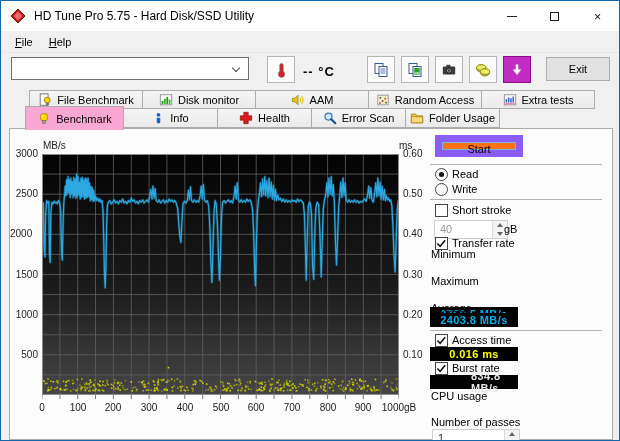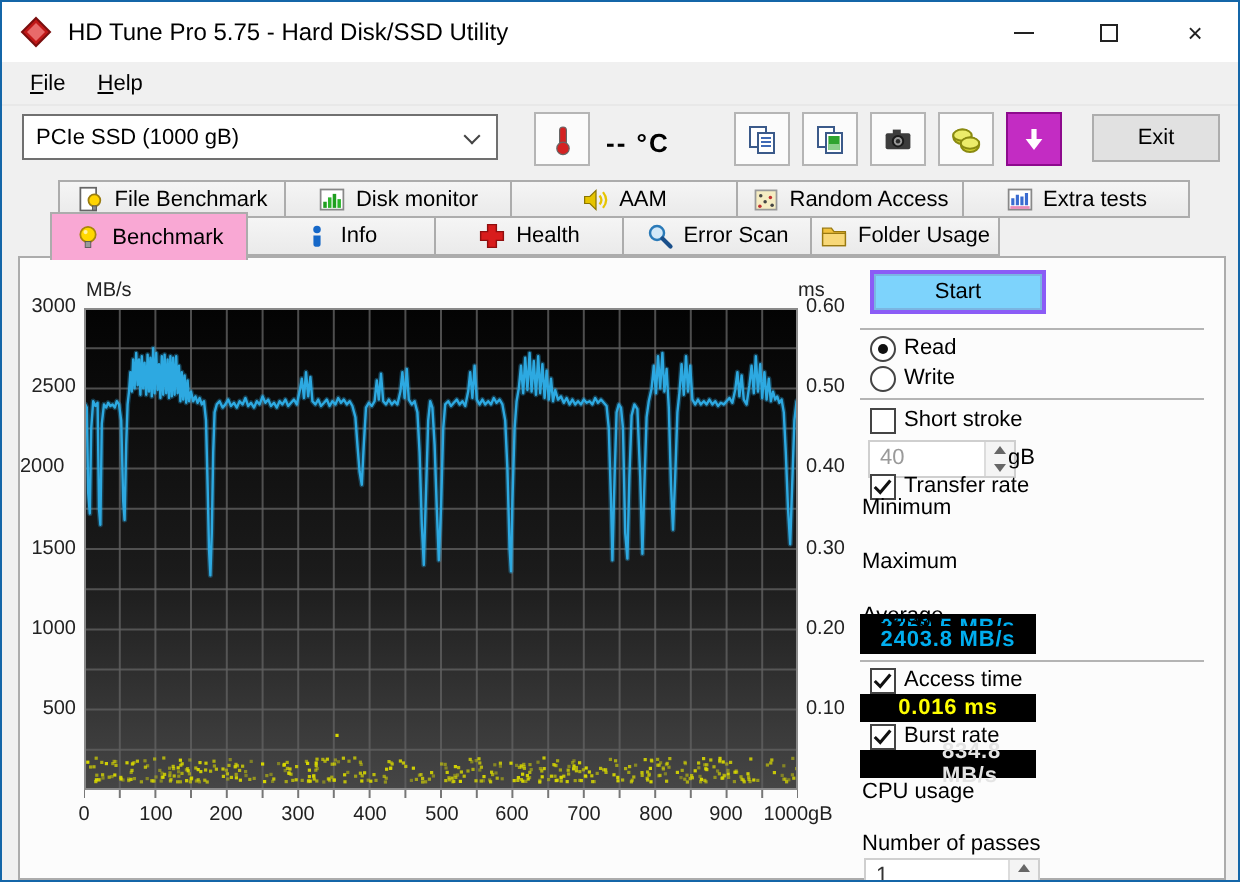--- a/index.html
+++ b/index.html
@@ -37,22 +37,22 @@
   .tabs2 .tab.active{background:#f9a8d4;border-bottom:none;height:24px;margin-top:-2px;z-index:5;width:99px;}
   .tab svg{flex:0 0 auto;}
   
   .content{position:absolute;left:8px;top:127px;width:604px;height:312px;background:#fcfcfc;border:1px solid #acacac;}
   #chart-area{position:absolute;left:0;top:0;right:0;bottom:0;}
   #chart-svg{position:absolute;left:32px;top:25px;}
   .tick{position:absolute;font-size:10px;color:#222;white-space:nowrap;}
   .axis-unit{position:absolute;font-size:10px;color:#222;}
   
   .sep{position:absolute;left:420px;width:172px;height:1px;background:#b4b4b4;}
-  .start-btn{position:absolute;left:425px;top:6px;width:88px;height:22px;background:#7dd3fc;
-    border:2px solid #8b5cf6;box-shadow:inset 0 0 0 1px #7ab5e2;font-size:11px;font-family:"Liberation Sans",sans-serif;}
+  .start-btn{position:absolute;left:425px;top:6px;width:88px;height:22px;background:#f97316;
+    border:7px solid #8b5cf6;box-shadow:inset 0 0 0 1px #7ab5e2;font-size:11px;font-family:"Liberation Sans",sans-serif;}
   .plabel{position:absolute;font-size:11px;white-space:nowrap;}
   .radio{position:absolute;width:13px;height:13px;border:1px solid #444;border-radius:50%;background:#fff;}
   .radio.checked::after{content:"";position:absolute;left:3px;top:3px;width:5px;height:5px;border-radius:50%;background:#111;}
   .cb{position:absolute;width:13px;height:13px;border:1px solid #444;background:#fff;}
   .vbox{position:absolute;left:420px;width:88px;height:14px;background:#000;color:#00aeef;
     font-weight:bold;font-size:11px;display:flex;align-items:center;justify-content:center;letter-spacing:0.4px;}
   .vbox.yellow{color:#ffff00;}
   .vbox.white{color:#e4e4e4;}
   .spinner{position:absolute;background:#fff;border:1px solid #cfcfcf;}
   .spinner .val{position:absolute;left:5px;top:2px;color:#9a9a9a;font-size:11px;}
@@ -87,21 +87,20 @@
     </div>
   </div>
 
   <div class="menubar">
     <div class="menu-item"><u>F</u>ile</div>
     <div class="menu-item"><u>H</u>elp</div>
   </div>
 
   <div class="toolbar">
     <div class="combo">
-      <span>PCIe SSD (1000 gB)</span>
       <span class="chev"></span>
     </div>
     <button class="tbtn" style="left:266px;">
       <svg width="16" height="16" viewBox="0 0 16 16">
           <rect x="6.8" y="1.5" width="3.4" height="9.5" rx="1.7" fill="#d42222" stroke="#666" stroke-width="0.6"></rect>
           <circle cx="8.5" cy="12.2" r="3.1" fill="#d42222" stroke="#666" stroke-width="0.6"></circle>
         </svg>
     </button>
     <span class="temp-text">-- °C</span>
     <button class="tbtn" style="left:366px;">

